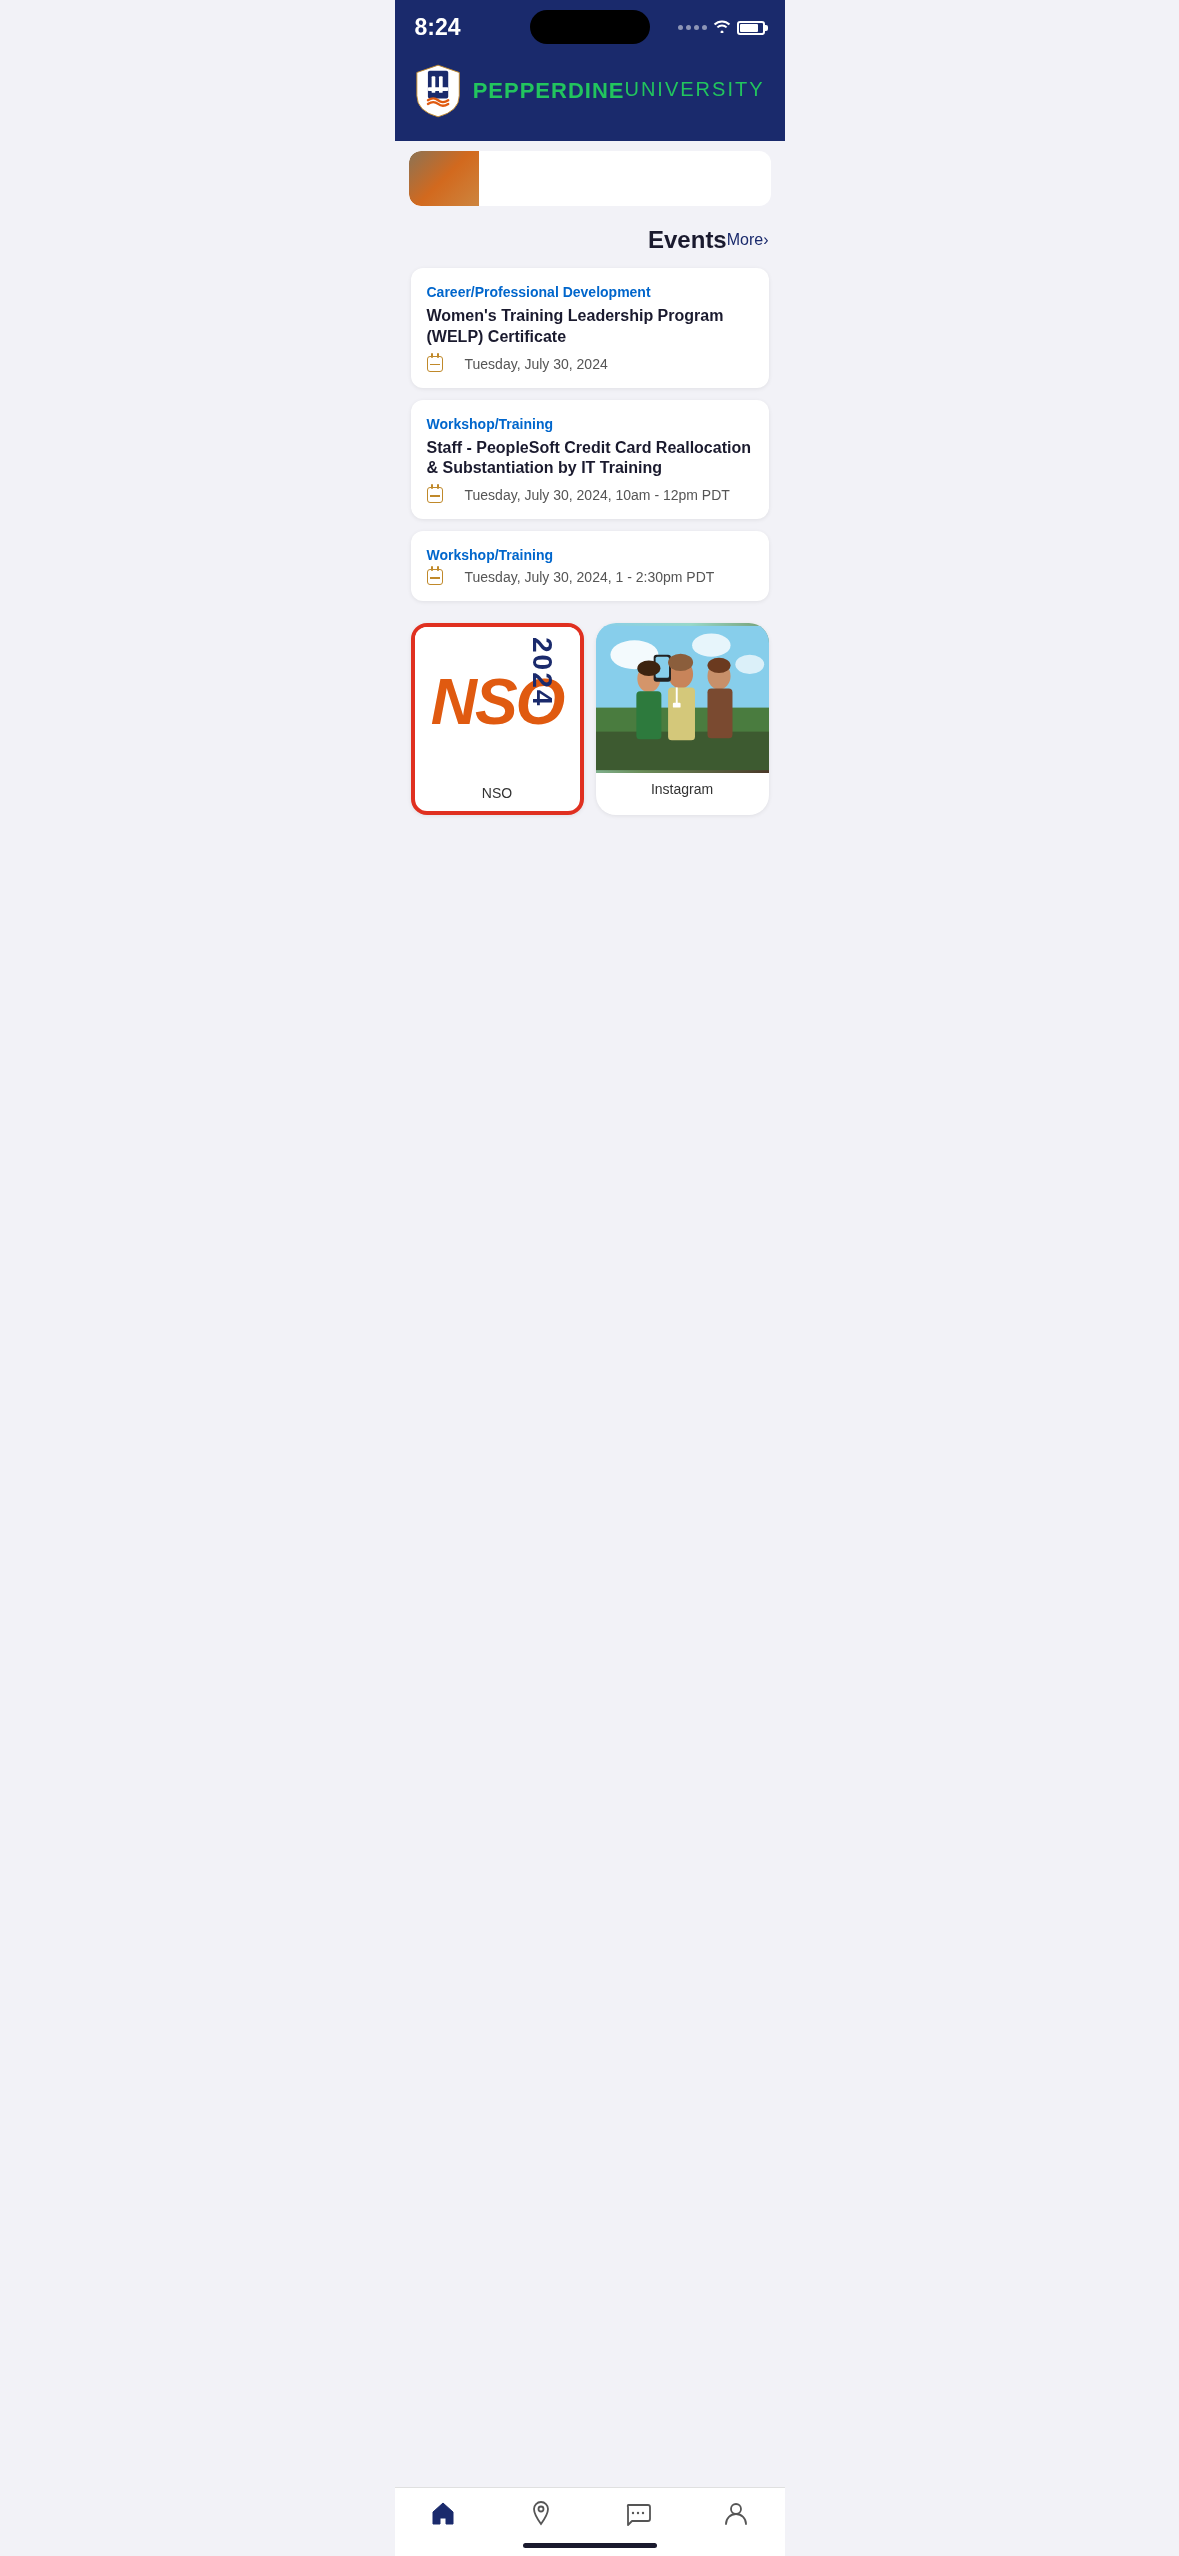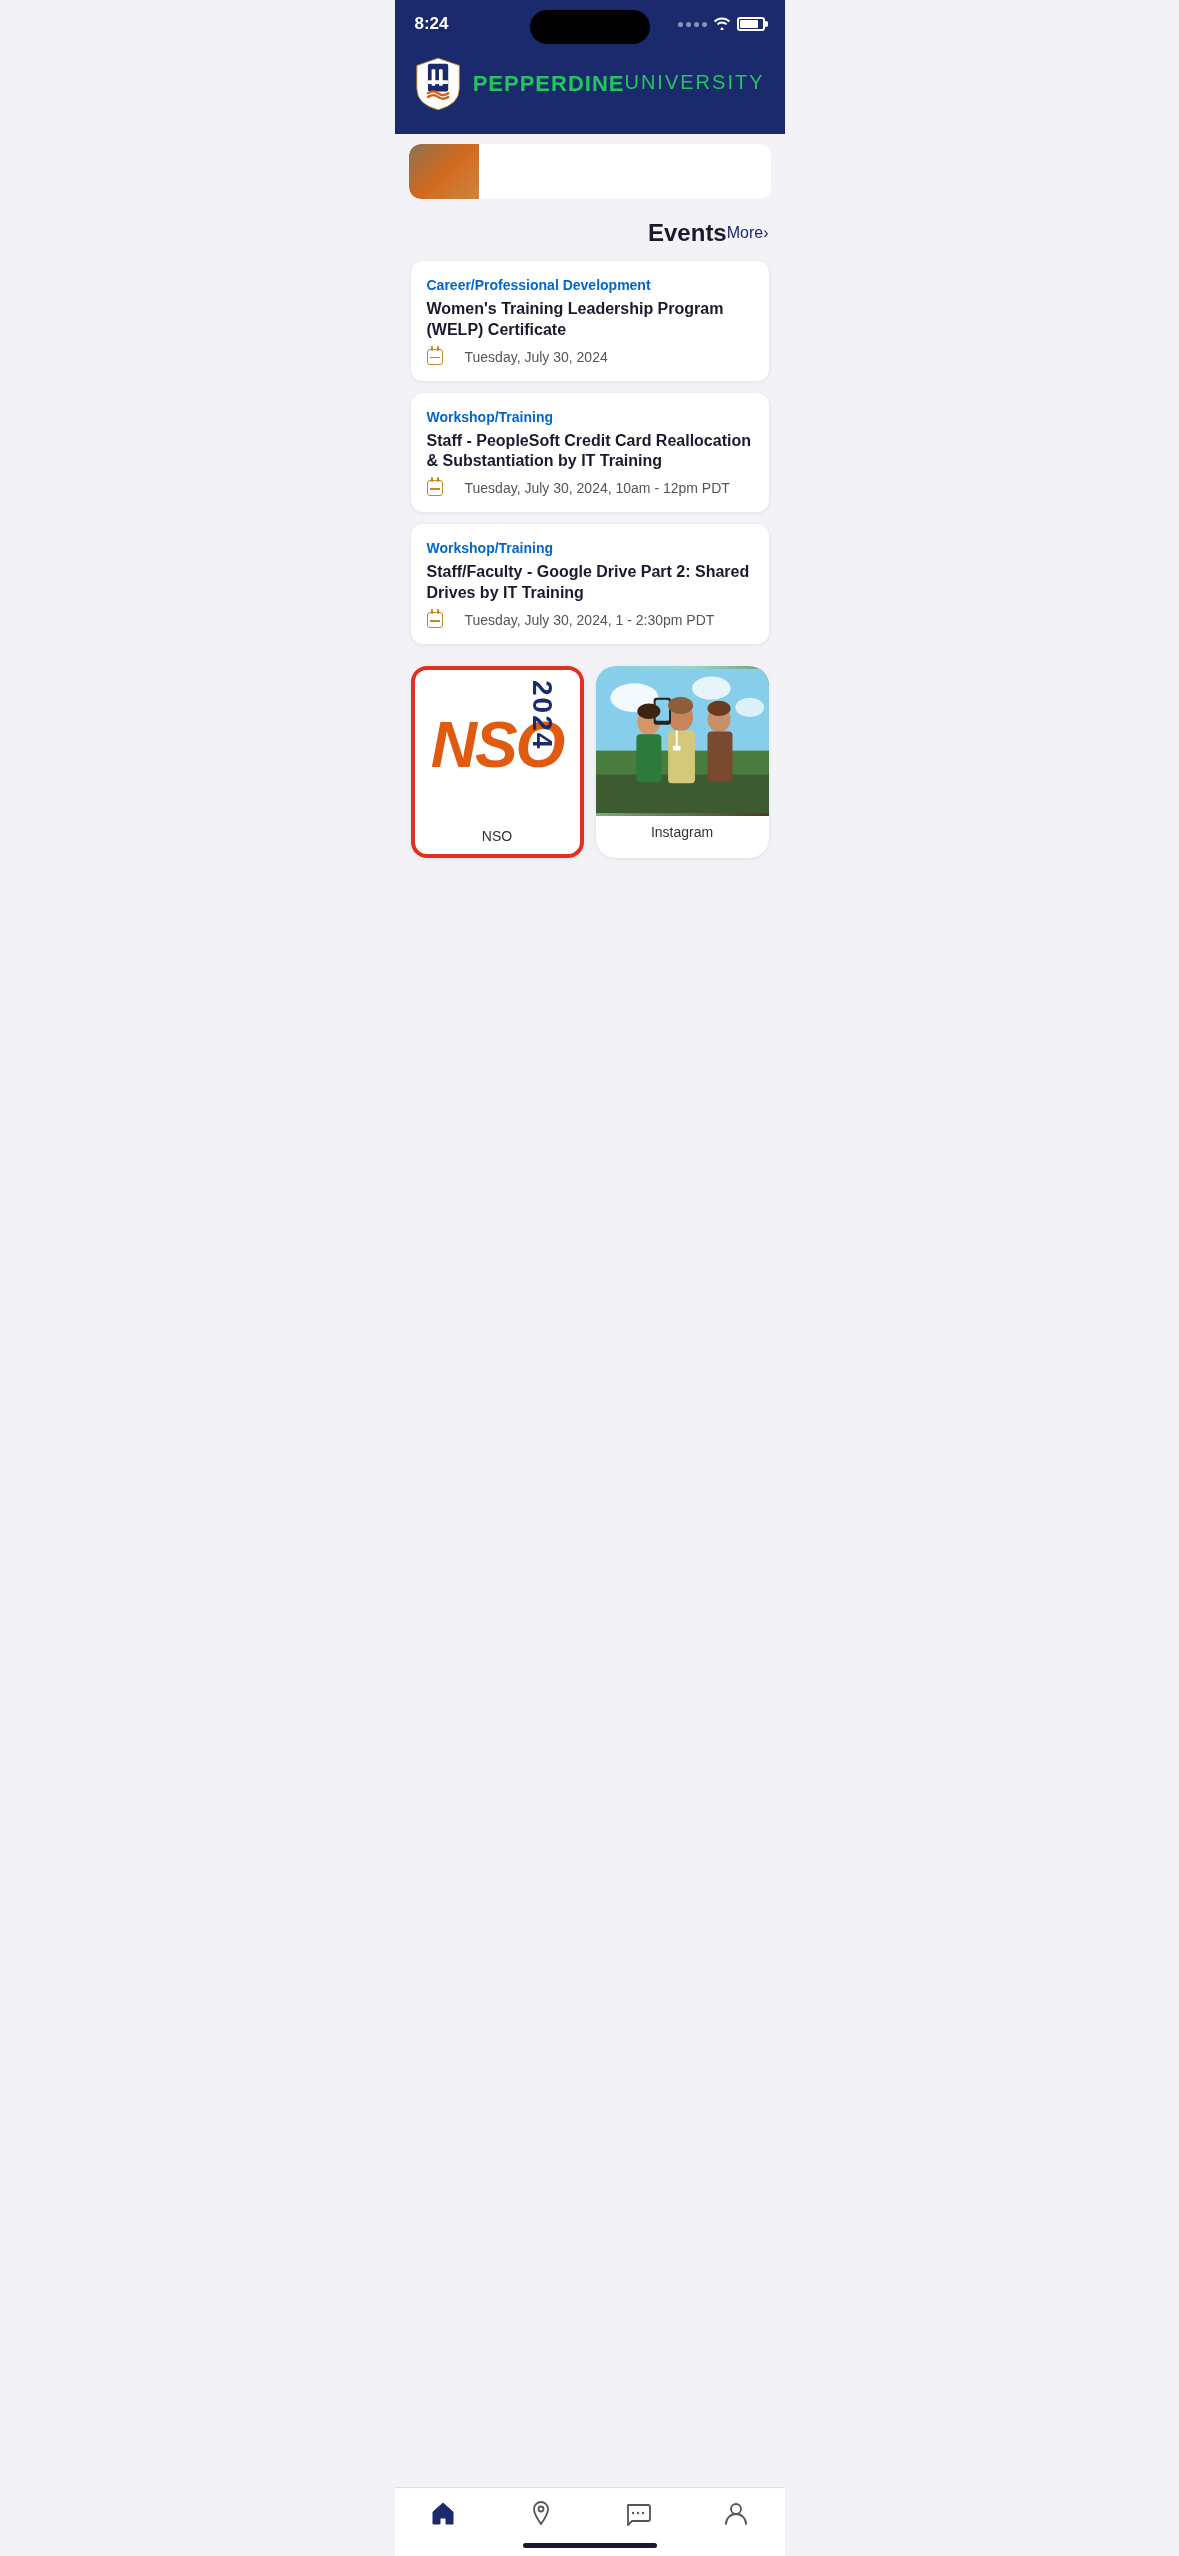--- a/index.html
+++ b/index.html
@@ -20,21 +20,21 @@
       background: #1a2a6c;
       display: flex;
       justify-content: space-between;
       align-items: center;
       padding: 14px 20px 10px;
       position: relative;
     }
 
     .status-time {
       color: white;
-      font-size: 17px;
+      font-size: 23px;
       font-weight: 600;
     }
 
     .dynamic-island {
       position: absolute;
       left: 50%;
       transform: translateX(-50%);
       top: 10px;
       background: black;
       width: 120px;
@@ -455,21 +455,20 @@
       <div class="event-date">
         <div class="calendar-icon">
           <div class="cal-line"></div>
         </div>
         <span>Tuesday, July 30, 2024, 10am - 12pm PDT</span>
       </div>
     </div>
 
     <div class="event-card">
       <div class="event-category">Workshop/Training</div>
-      <div class="event-title">Staff/Faculty - Google Drive Part 2: Shared Drives by IT Training</div>
       <div class="event-date">
         <div class="calendar-icon">
           <div class="cal-line"></div>
         </div>
         <span>Tuesday, July 30, 2024, 1 - 2:30pm PDT</span>
       </div>
     </div>
   </div>
 
   <div class="grid-section">

